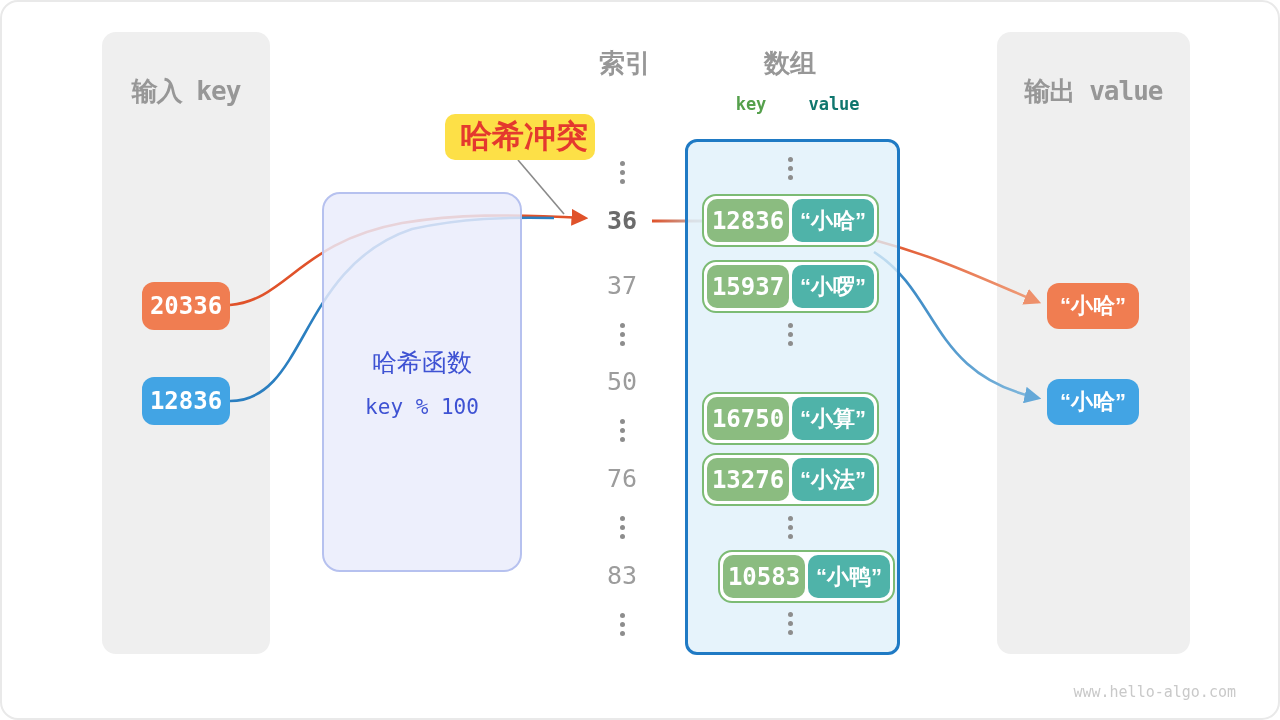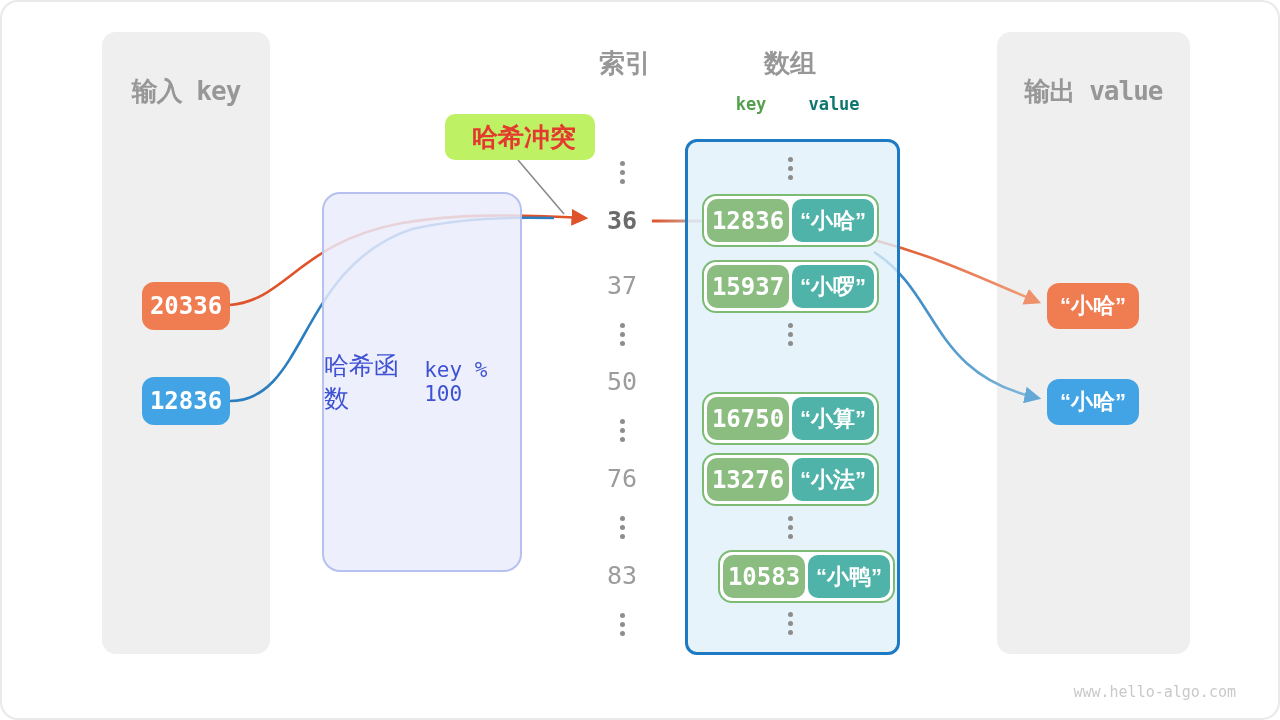--- a/index.html
+++ b/index.html
@@ -67,30 +67,30 @@
 
   
   .wires { position: absolute; inset: 0; width: 1280px; height: 720px; z-index: 2; pointer-events: none; }
 
   
   .hashbox {
     position: absolute; left: 320px; top: 190px; width: 200px; height: 380px;
     background: rgba(233,236,251,0.84);
     border: 2px solid #b6c1ef; border-radius: 18px;
     z-index: 3;
-    display: flex; flex-direction: row; align-items: center; justify-content: center; gap: 16px;
+    display: flex; flex-direction: column; align-items: center; justify-content: center; gap: 16px;
   }
   .hashbox .hb-title { font-size: 25px; font-weight: 500; color: #3e52d3; }
   .hashbox .hb-formula { font-family: "DejaVu Sans Mono", monospace; font-size: 21px; color: #3e52d3; }
 
   .collision {
     position: absolute; left: 443px; top: 112px; width: 150px; height: 46px;
-    background: #bef264; border-radius: 10px; z-index: 3;
+    background: #fde047; border-radius: 10px; z-index: 3;
     display: flex; align-items: center; justify-content: center;
-    font-size: 26px; font-weight: 700; color: #e4392e; padding-left: 8px;
+    font-size: 32px; font-weight: 700; color: #e4392e; padding-left: 8px;
   }
 
   .arraybox {
     position: absolute; left: 683px; top: 137px; width: 215px; height: 516px;
     background: rgba(224,240,250,0.8);
     border: 3px solid #1f7ac4; border-radius: 12px;
     z-index: 3;
   }
   .dots-z3 { z-index: 4; }
 

